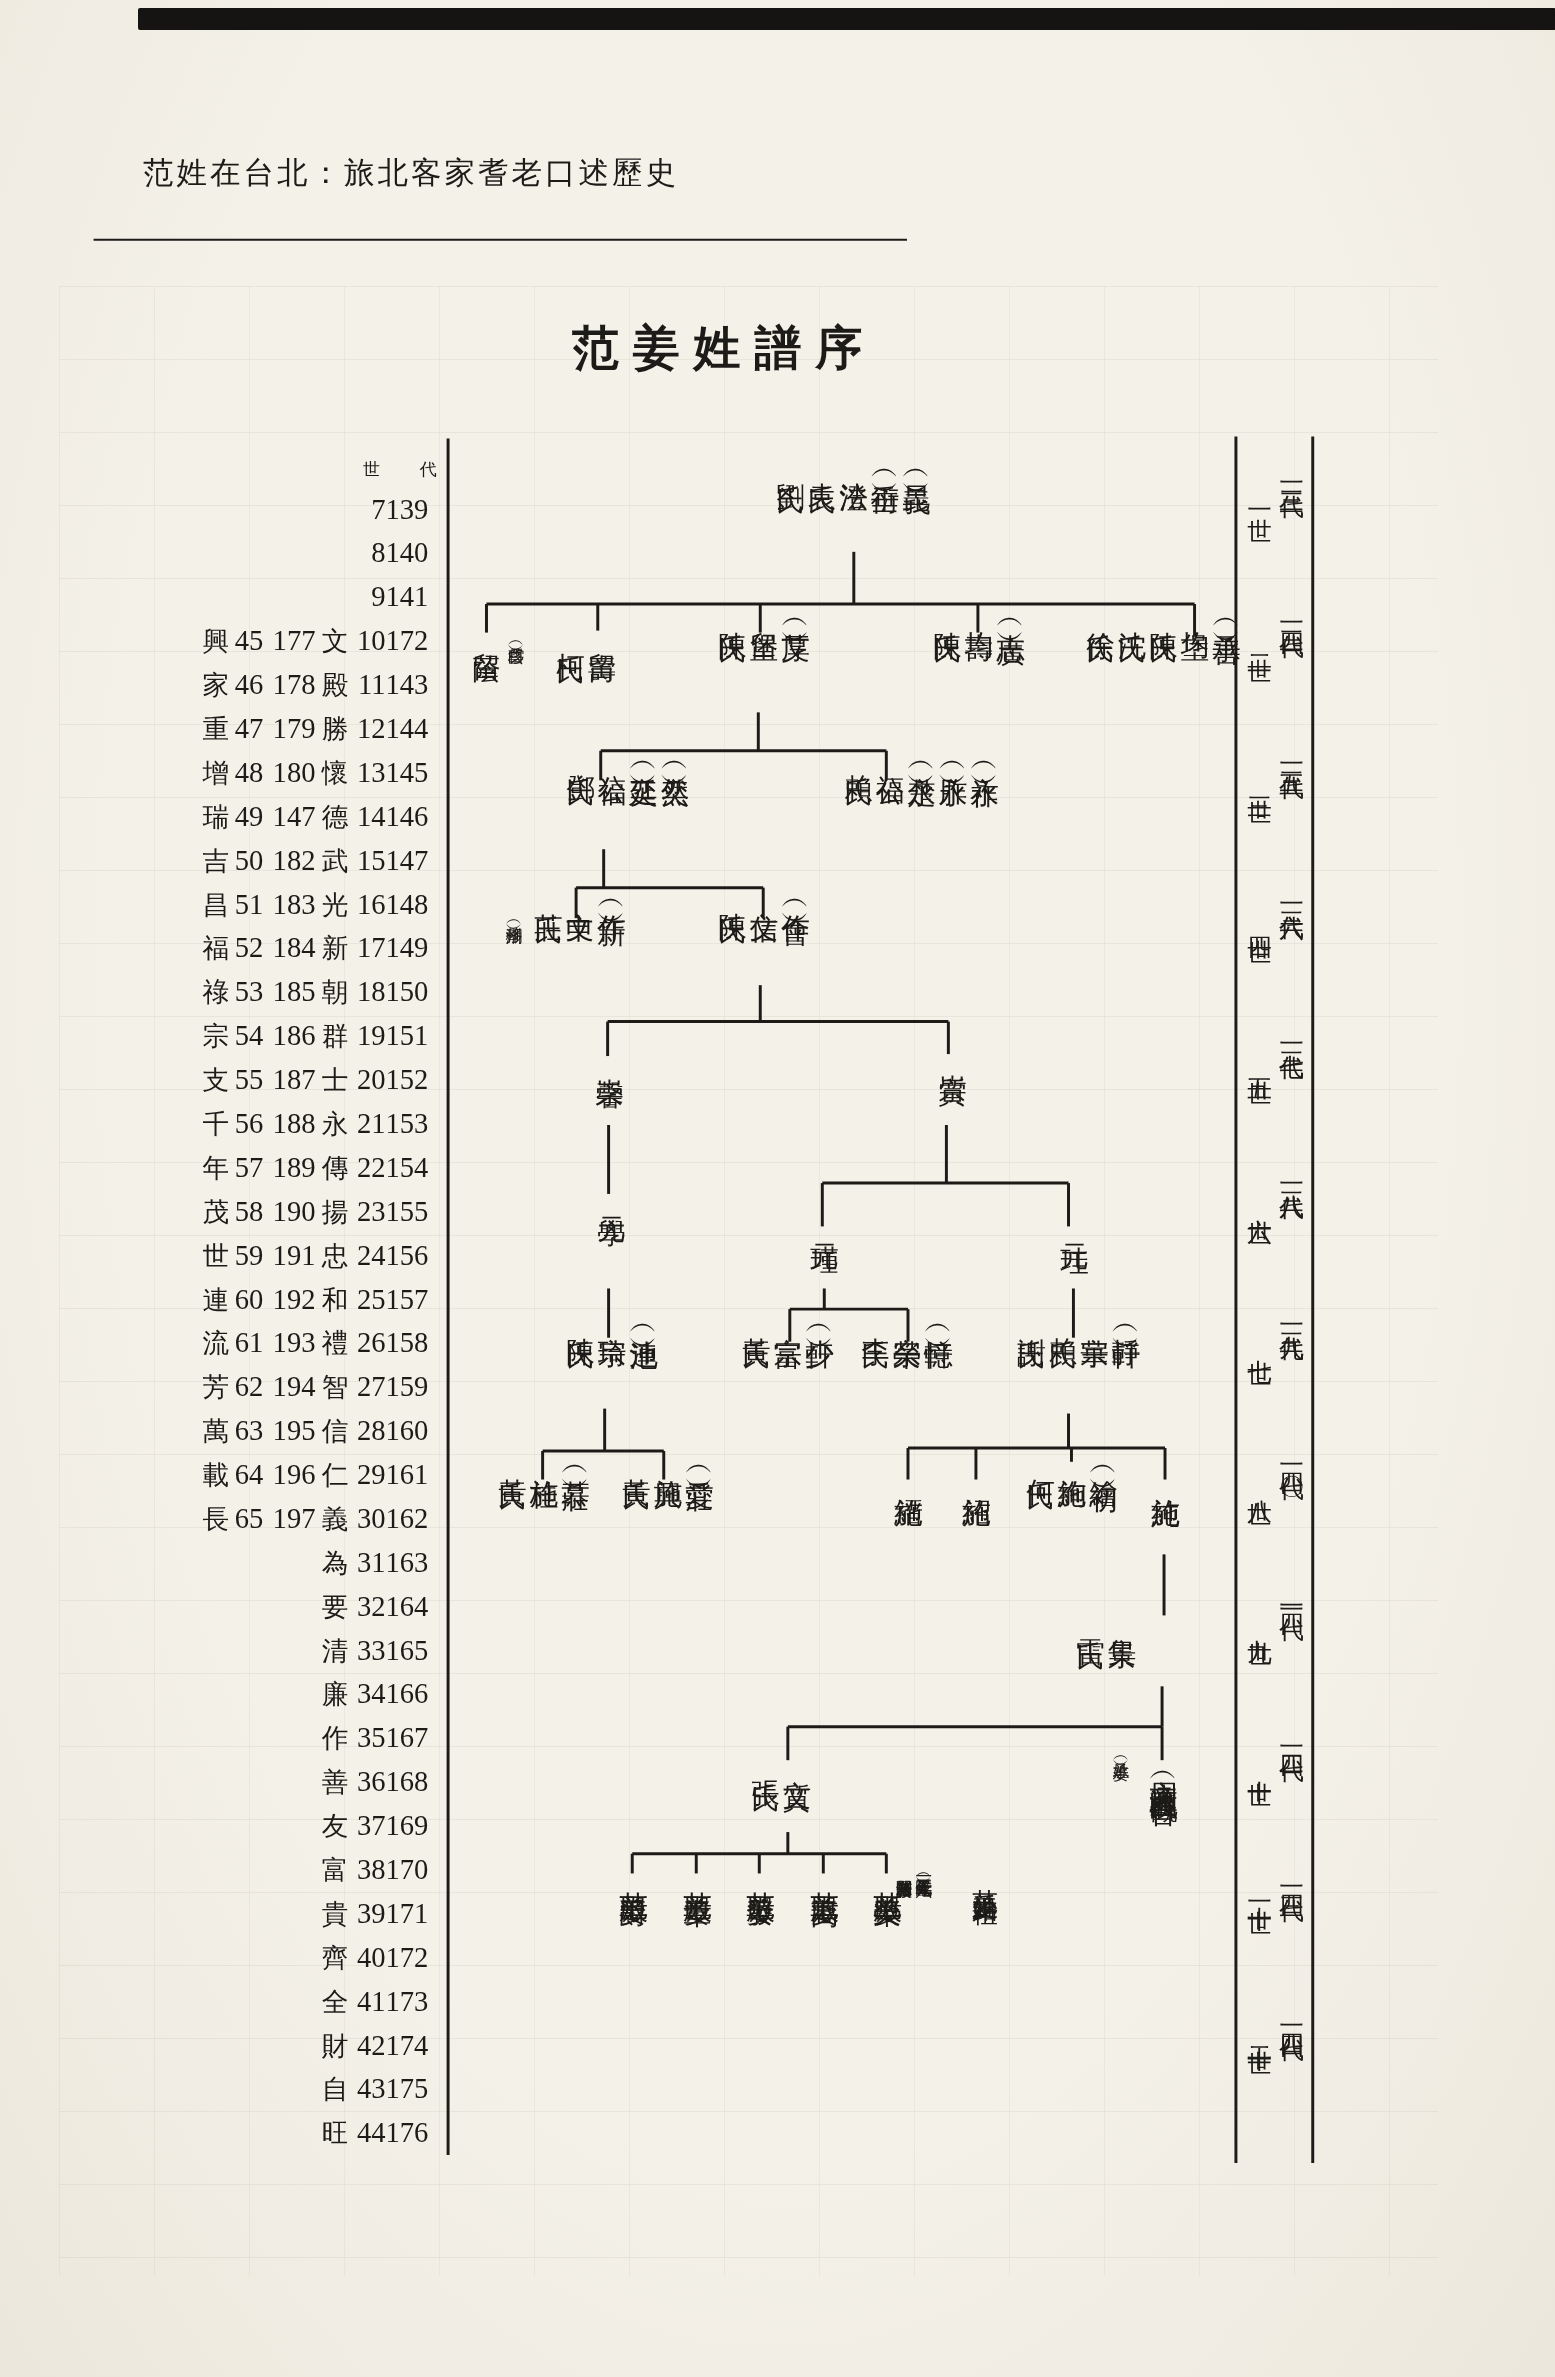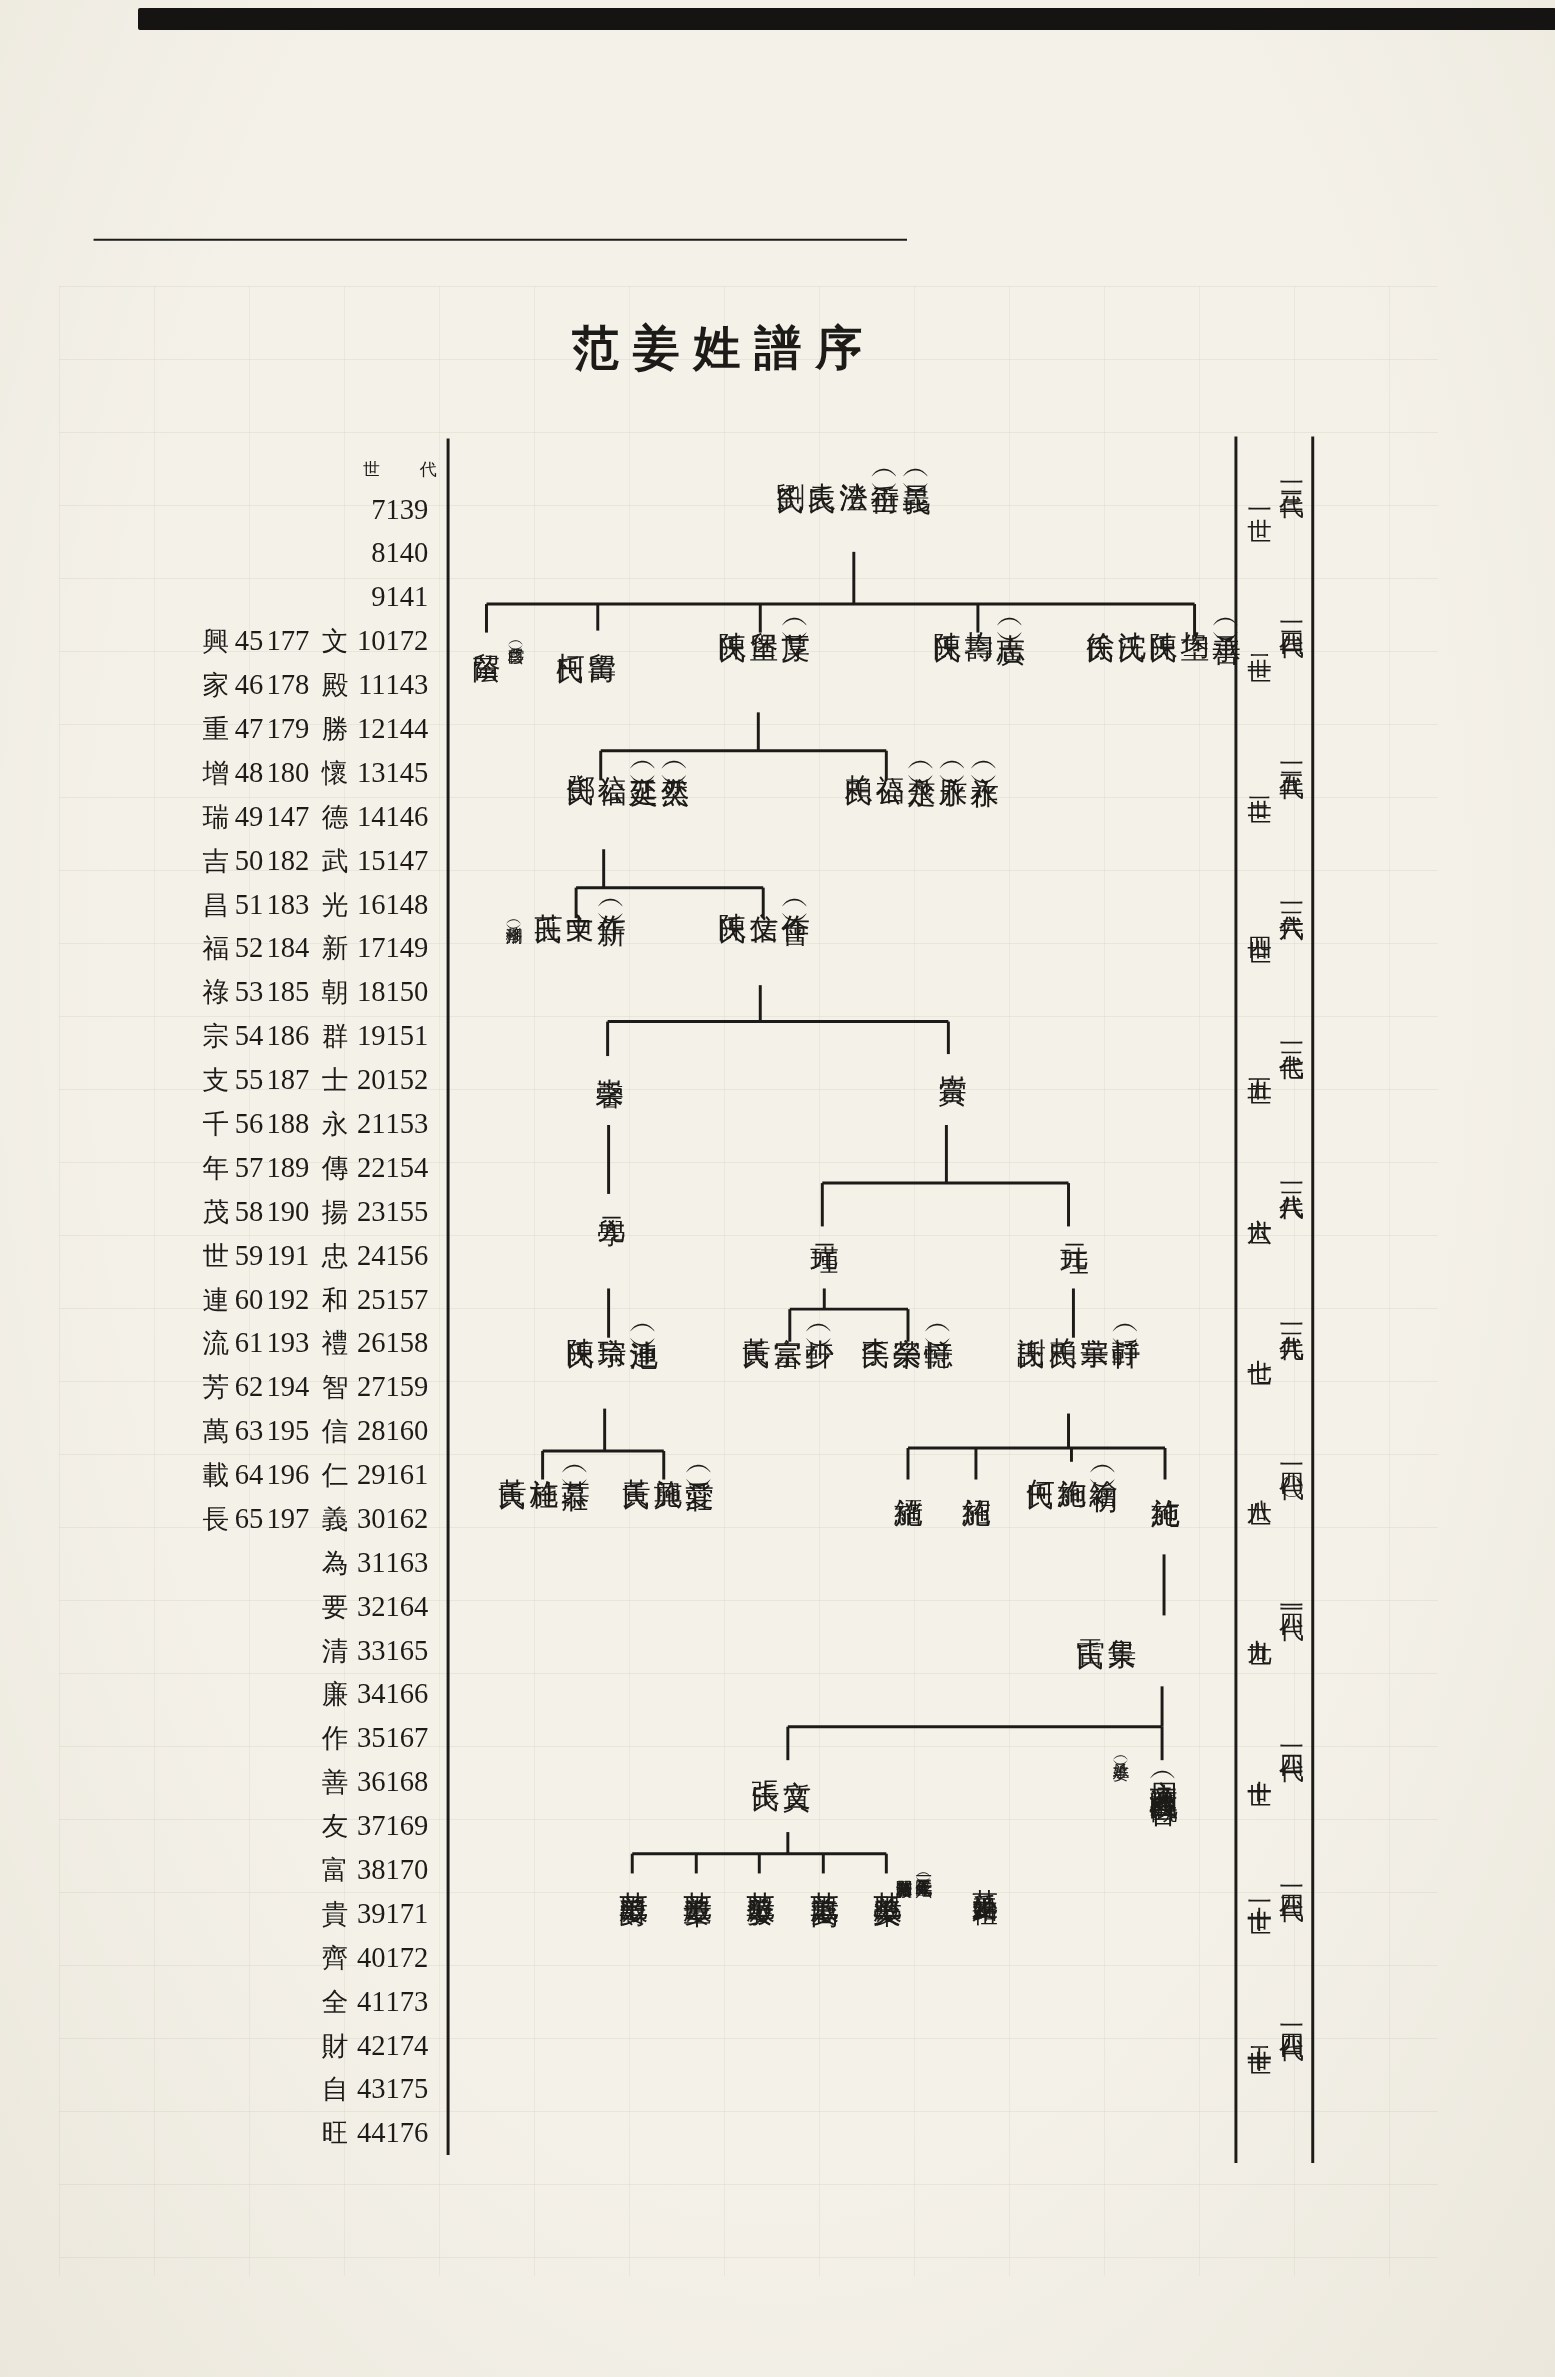--- a/index.html
+++ b/index.html
@@ -16,37 +16,38 @@
   #header-text{position:absolute;left:143px;top:153px;font-size:30.5px;letter-spacing:3px;white-space:nowrap;}
   #page-title{position:absolute;left:0;top:317px;width:1448px;text-align:center;
               font-size:47px;font-weight:bold;letter-spacing:13.8px;}
   #page-number{position:absolute;left:0;top:2173px;width:1487px;text-align:center;
                font-size:30.5px;letter-spacing:3.9px;}
   #gen-table-header{position:absolute;left:363px;top:458px;font-size:17px;letter-spacing:17.7px;white-space:nowrap;}
   .trow{position:absolute;left:200px;width:246px;height:43px;display:flex;align-items:center;
         font-size:28.6px;line-height:1;}
   .trow .cc{width:31.5px;text-align:center;font-size:26.6px;}
   .trow .nn1{width:35px;text-align:center;}
-  .trow .nn2{width:49px;}
+  .trow .nn2{width:49px;text-align:right;}
   .trow .cc2{width:35px;text-align:center;font-size:26.6px;margin-left:2px;}
   .trow .nn3{width:33px;text-align:right;}
   .trow .nn4{width:51px;}
   .vnode{position:absolute;writing-mode:vertical-rl;text-orientation:upright;
          white-space:pre-line;letter-spacing:2px;}
   .glabel{position:absolute;writing-mode:vertical-rl;text-orientation:upright;
           font-size:24.6px;letter-spacing:2px;white-space:nowrap;}
   svg#tree-lines{position:absolute;left:0;top:0;}
 </style>
 </head>
 <body>
 
 <div id="page">
   <div id="showthrough"></div>
   <div id="topstrip"></div>
 
+  <div id="header-text">范姓在台北：旅北客家耆老口述歷史</div>
   <div id="page-title">范姜姓譜序</div>
 
   <div id="gen-table-header">世 代</div>
   <div id="gen-table">
       <div class="trow" style="top: 489px;">
         <span class="cc"></span>
         <span class="nn1"></span>
         <span class="nn2"></span>
         <span class="cc2"></span>
         <span class="nn3">7</span>

